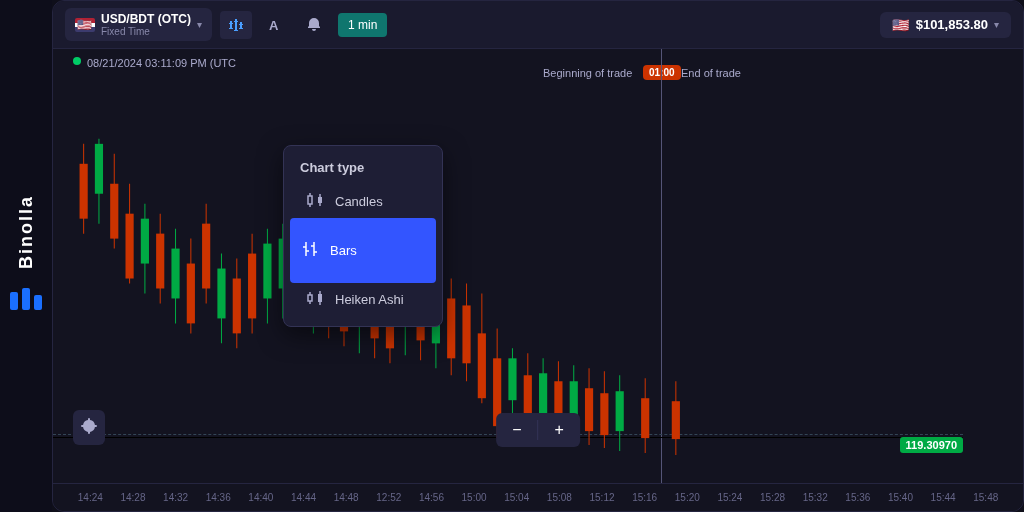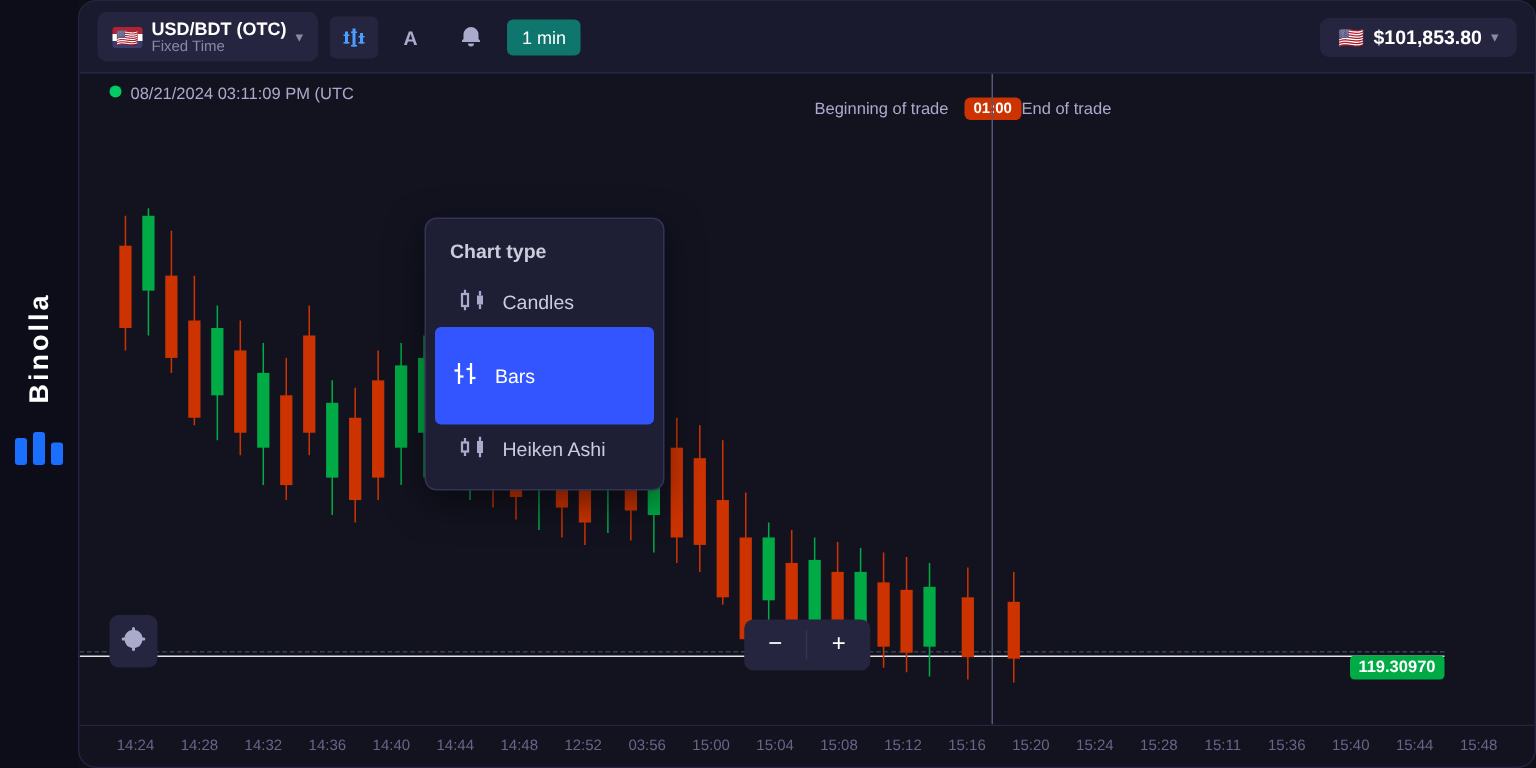--- a/index.html
+++ b/index.html
@@ -233,21 +233,21 @@
       background: #555577;
       pointer-events: none;
     }
 
     
     .price-line {
       position: absolute;
       left: 0;
       right: 60px;
       height: 1px;
-      background: #e5e5e5;
+      background: #000000;
       pointer-events: none;
       text-align: center;
     }
 
     .price-label {
       position: absolute;
       right: 0;
       background: #00aa44;
       color: #ffffff;
       font-size: 11px;
@@ -650,30 +650,30 @@
 
     <div class="time-axis">
       <span class="time-label">14:24</span>
       <span class="time-label">14:28</span>
       <span class="time-label">14:32</span>
       <span class="time-label">14:36</span>
       <span class="time-label">14:40</span>
       <span class="time-label">14:44</span>
       <span class="time-label">14:48</span>
       <span class="time-label">12:52</span>
-      <span class="time-label">03:56</span>
+      <span class="time-label">14:56</span>
       <span class="time-label">15:00</span>
       <span class="time-label">15:04</span>
       <span class="time-label">15:08</span>
       <span class="time-label">15:12</span>
       <span class="time-label">15:16</span>
       <span class="time-label">15:20</span>
       <span class="time-label">15:24</span>
       <span class="time-label">15:28</span>
-      <span class="time-label">15:11</span>
+      <span class="time-label">15:32</span>
       <span class="time-label">15:36</span>
       <span class="time-label">15:40</span>
       <span class="time-label">15:44</span>
       <span class="time-label">15:48</span>
     </div>
 
   </div>
 
 </div>
 

